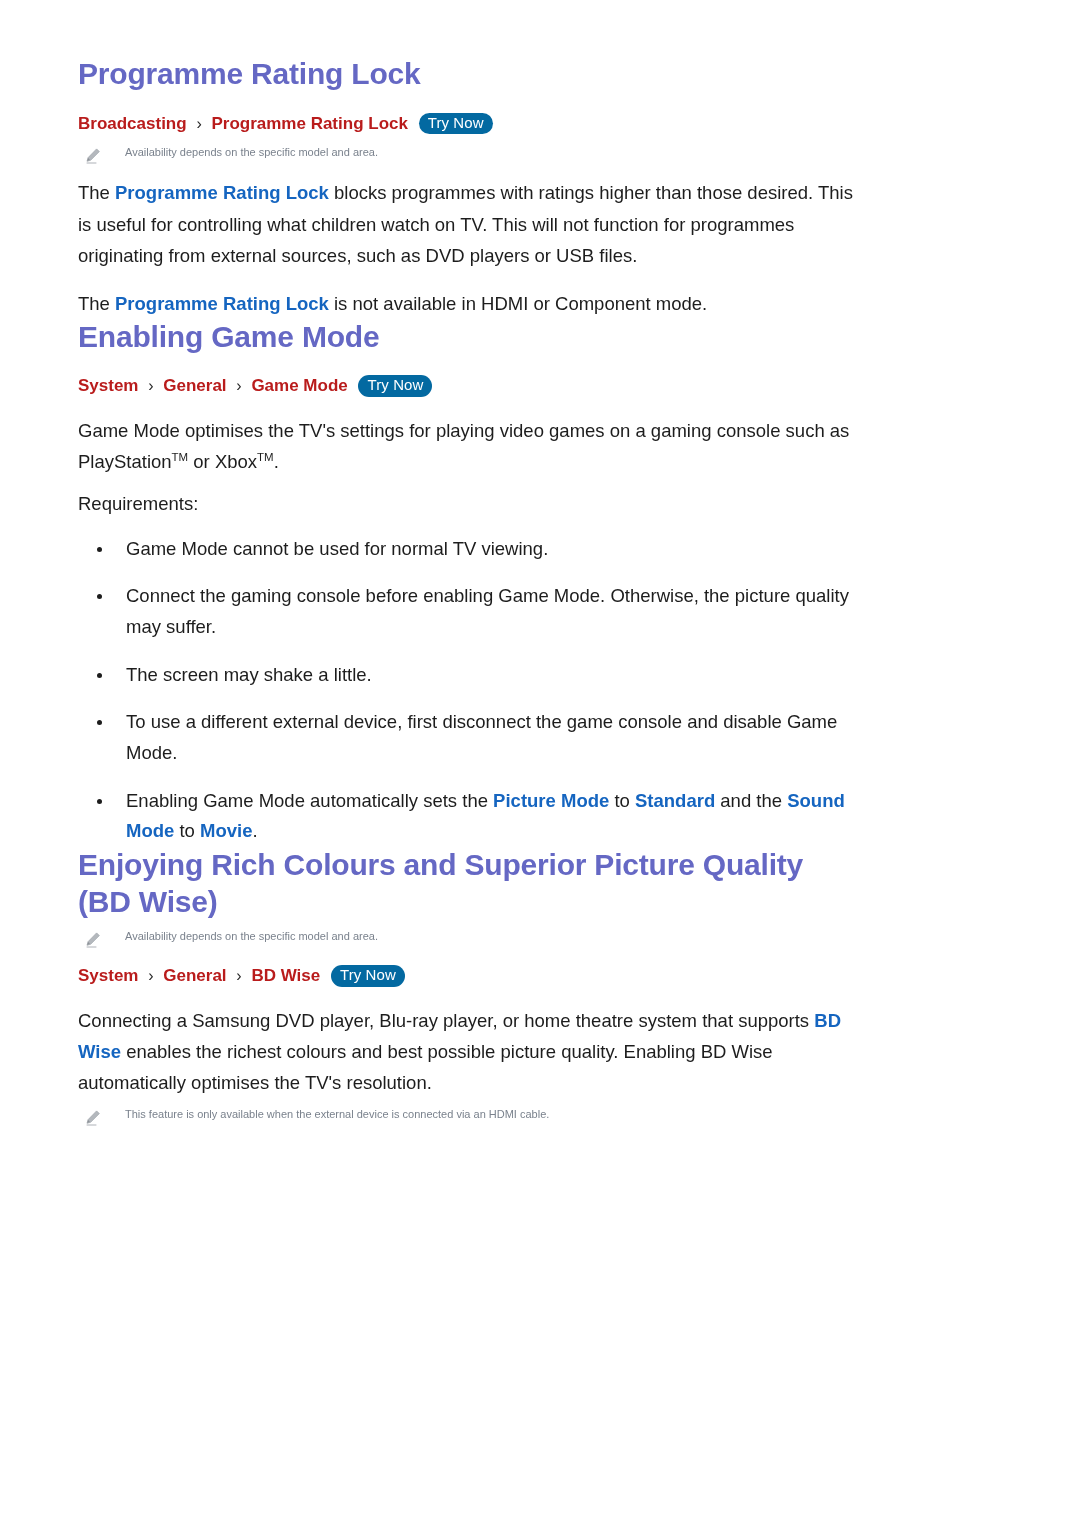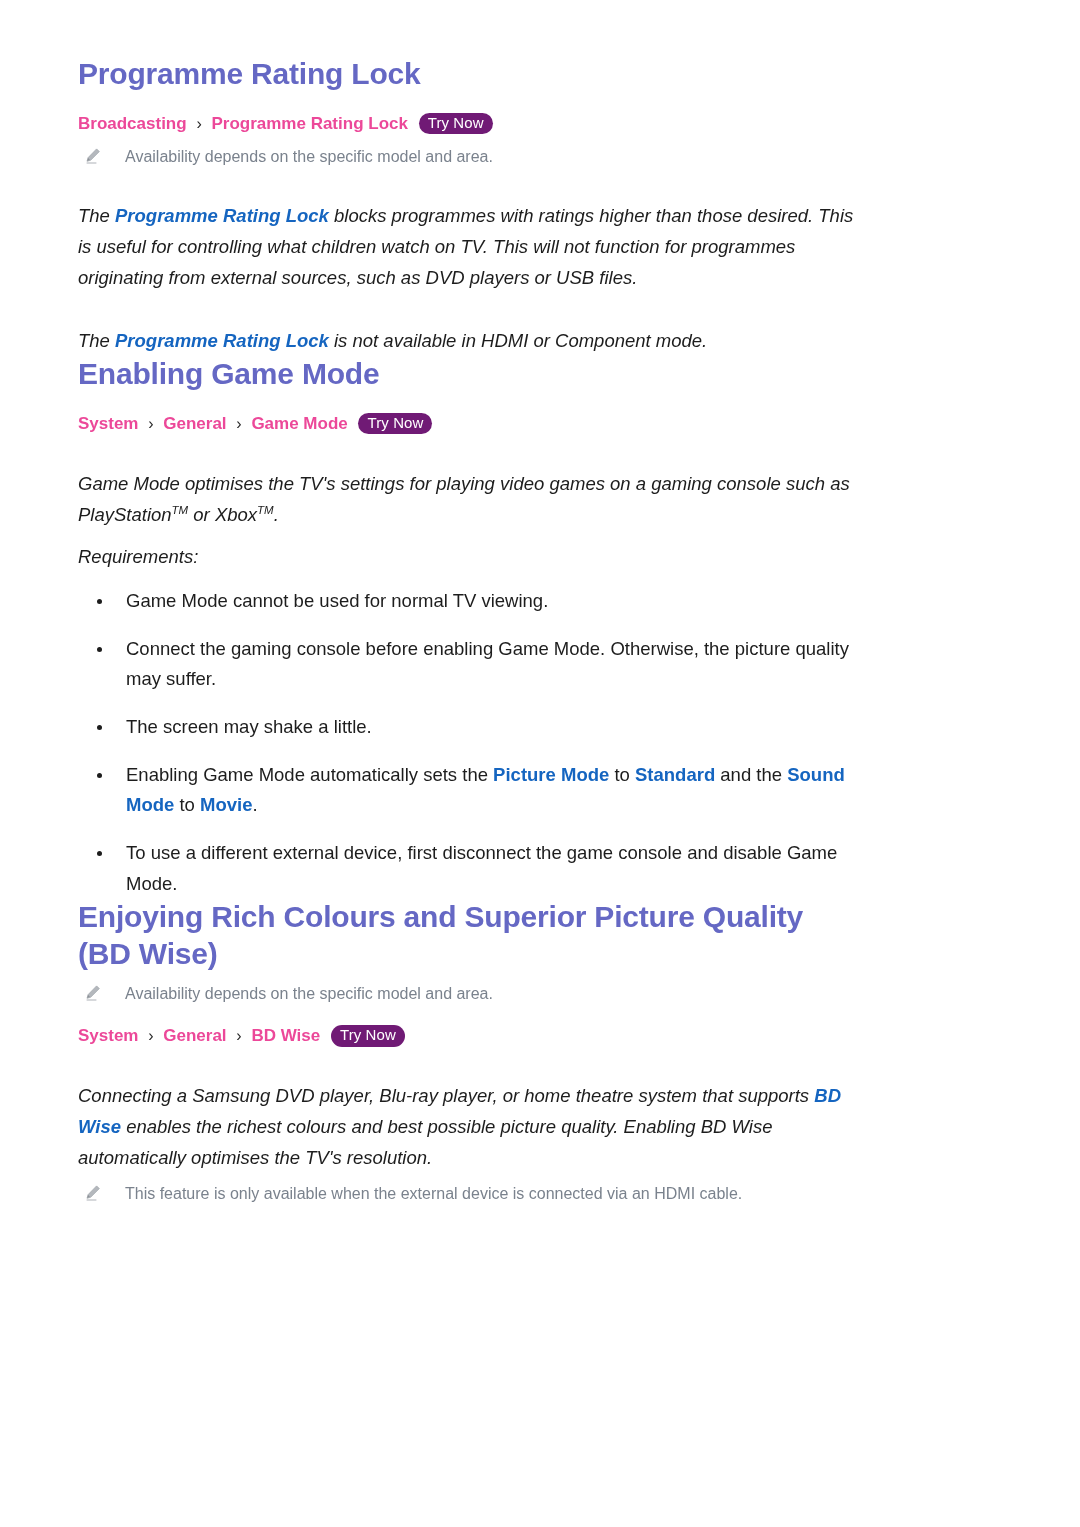--- a/index.html
+++ b/index.html
@@ -40,68 +40,67 @@
 
   
   .breadcrumb {
     margin-top: 20px;
     font-size: 17px;
     font-weight: bold;
     color: #1565c0;
     line-height: 1.35;
     display: block;
   }
-  .breadcrumb .crumb { color: #ec4899; }
+  .breadcrumb .crumb { color: #b91c1c; }
   .breadcrumb .sep {
     color: #2a2a2a;
     font-weight: normal;
     padding: 0 5px;
     font-size: 16px;
   }
   .try-now {
     display: inline-block;
-    background: #701a75;
+    background: #0369a1;
     color: #ffffff;
     font-size: 15px;
     font-weight: normal;
     border-radius: 11px;
     padding: 1px 9px 2px 9px;
     margin-left: 6px;
     line-height: 1.25;
     vertical-align: 1px;
     letter-spacing: 0.1px;
   }
 
   
   .note {
     position: relative;
     margin-top: 9px;
     padding-left: 47px;
-    font-size: 16px;
+    font-size: 11px;
     color: #7a828d;
     line-height: 1.45;
   }
   .note .pencil-icon {
     position: absolute;
     left: 6px;
     top: 2px;
     width: 18px;
     height: 18px;
     display: inline-block;
   }
   .note .pencil-icon svg { display: block; }
 
   
   p.body {
     font-size: 18.5px;
     line-height: 1.68;
     color: #1d1d1d;
-    margin: 32px 0 0 0;
+    margin: 17px 0 0 0;
     max-width: 945px;
-    font-style: italic;
   }
   p.body.tight { margin-top: 11px; }
   .lnk {
     color: #1565c0;
     font-weight: bold;
   }
   sup.tm {
     font-size: 0.62em;
     vertical-align: super;
     line-height: 0;
@@ -198,25 +197,25 @@
       </li>
       <li>
         <span class="dot"></span>
         <span>Connect the gaming console before enabling Game Mode. Otherwise, the picture quality may suffer.</span>
       </li>
       <li>
         <span class="dot"></span>
         <span>The screen may shake a little.</span>
       </li>
       <li>
+        <span class="dot"></span>
+        <span>To use a different external device, first disconnect the game console and disable Game Mode.</span>
+      </li>
+      <li>
         <span class="dot"></span><span>Enabling Game Mode automatically sets the </span><span class="lnk">Picture Mode</span><span> to </span><span class="lnk">Standard</span><span> and the </span><span class="lnk">Sound Mode</span><span> to </span><span class="lnk">Movie</span><span>.</span>
-      </li>
-      <li>
-        <span class="dot"></span>
-        <span>To use a different external device, first disconnect the game console and disable Game Mode.</span>
       </li>
     </ul>
   </div>
 
   <div class="section section-bd">
 
     <h1 class="section-title">Enjoying Rich Colours and Superior Picture Quality (BD Wise)</h1>
 
     <div class="note">
       <span class="pencil-icon">

